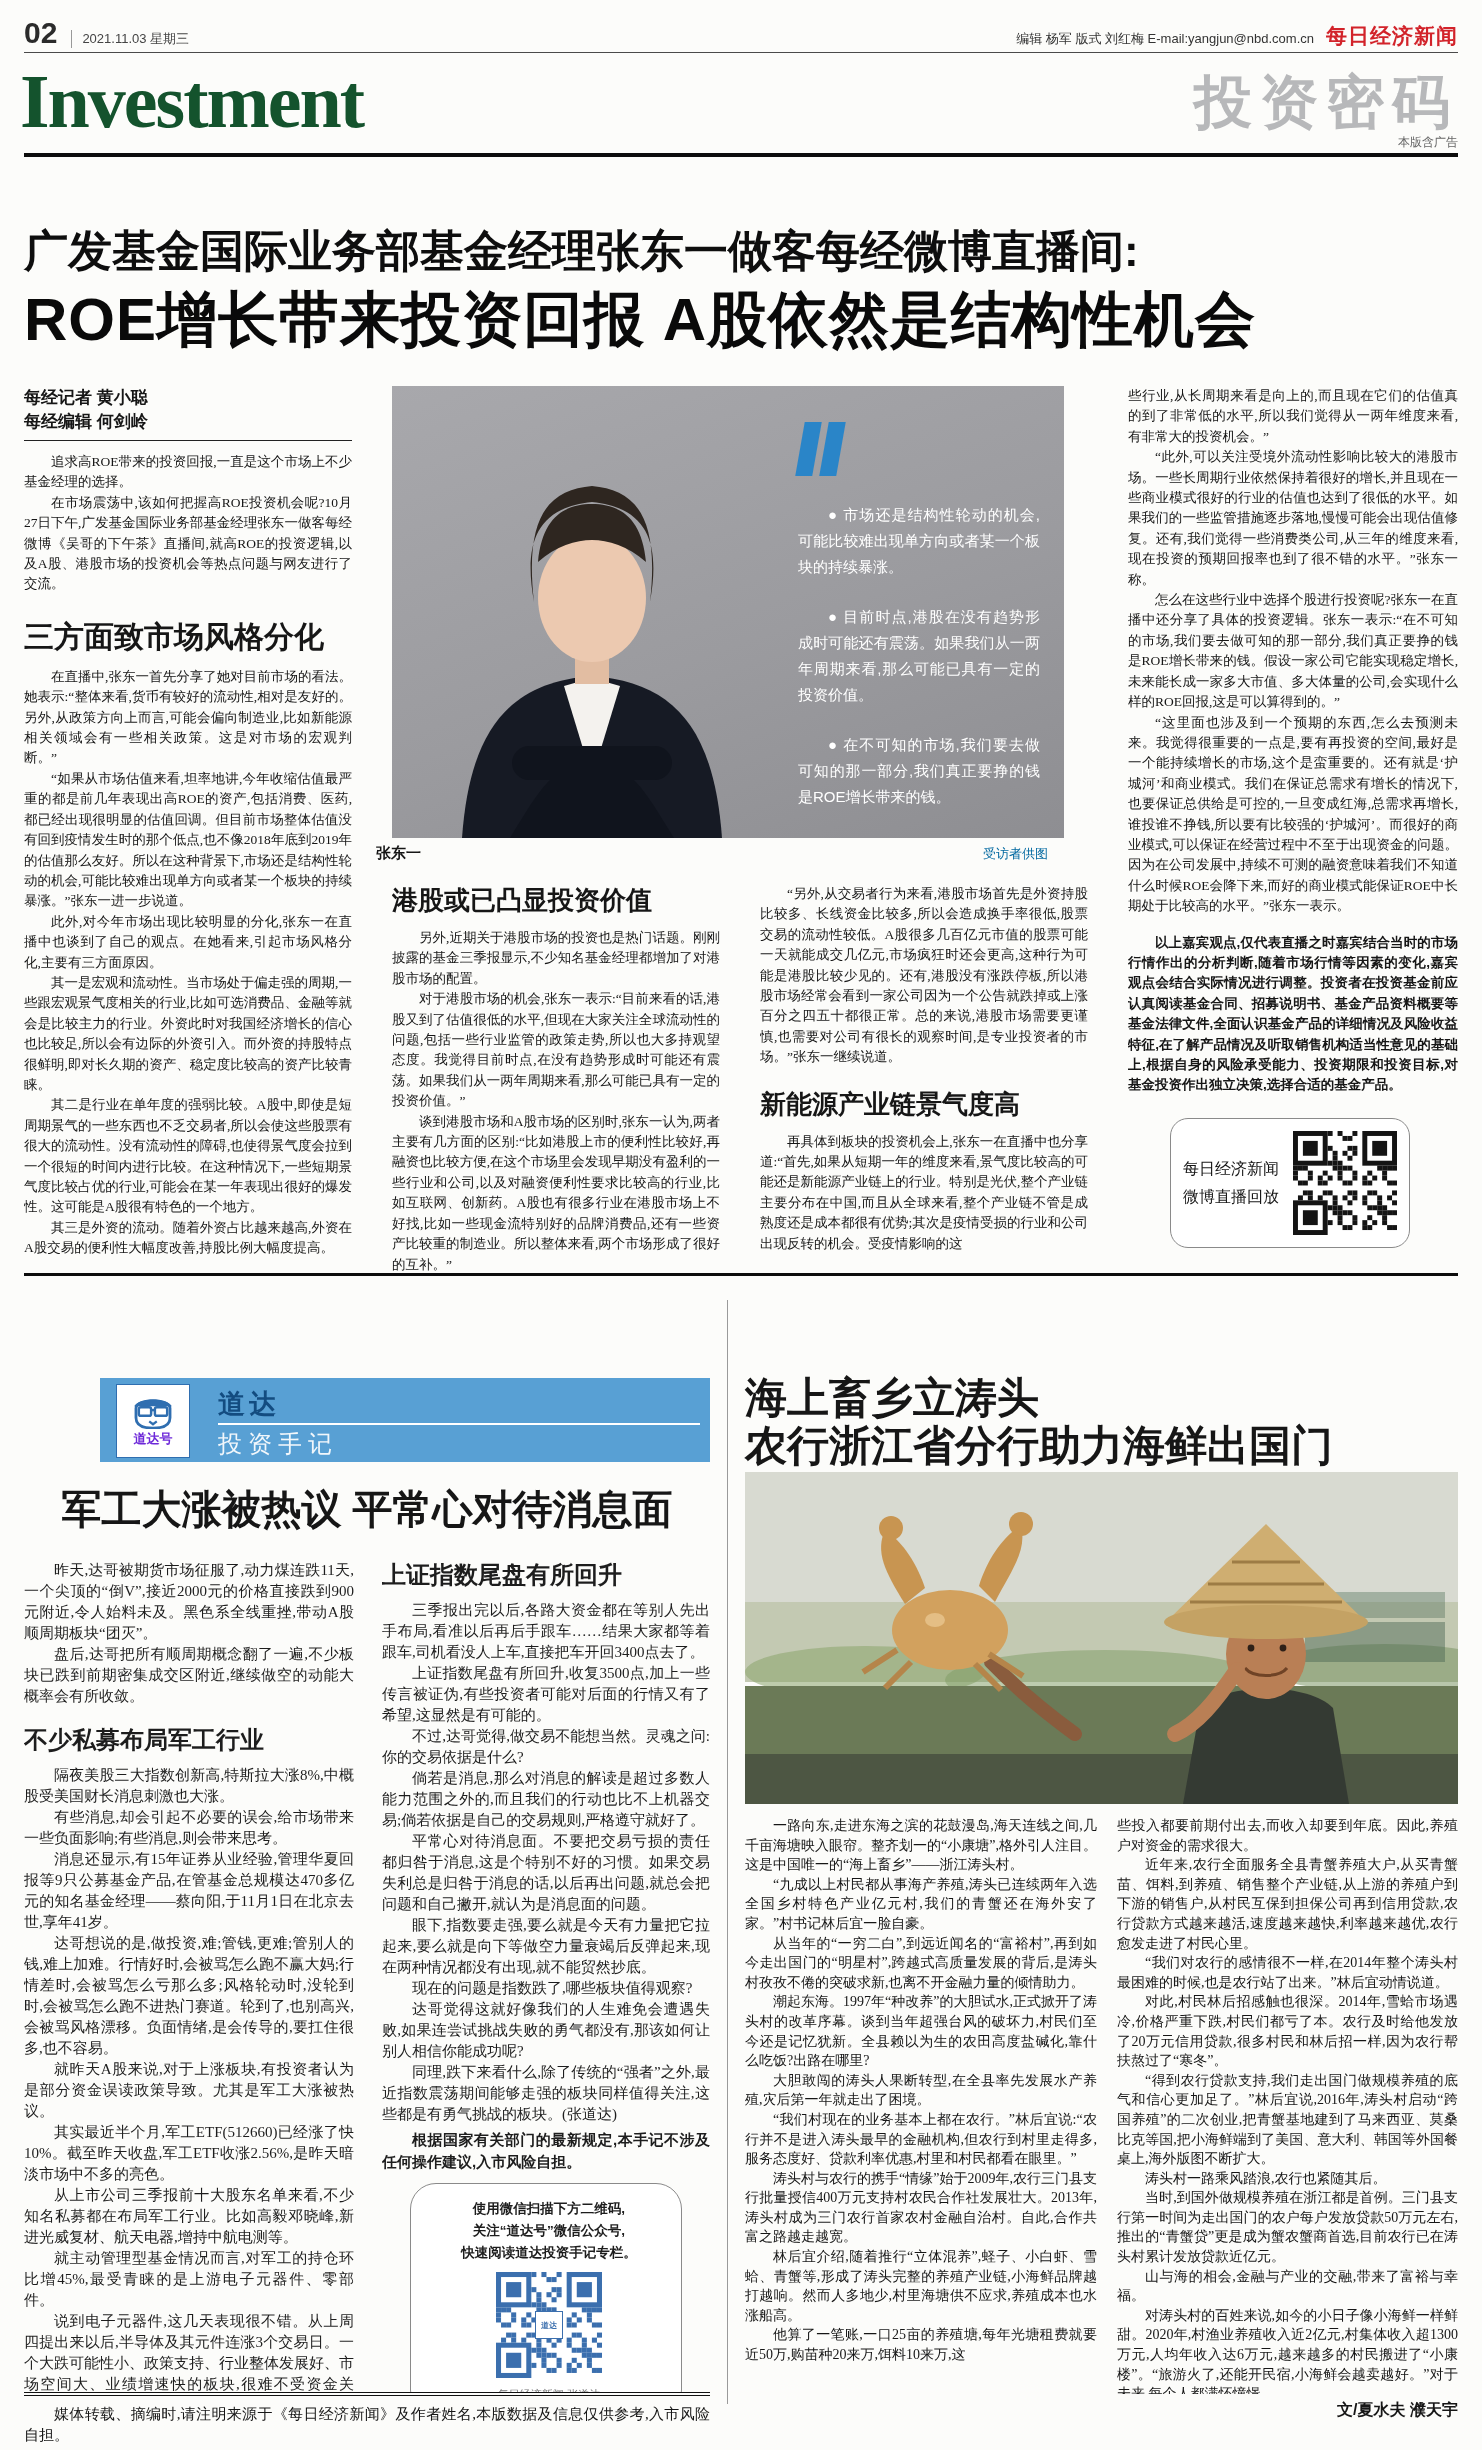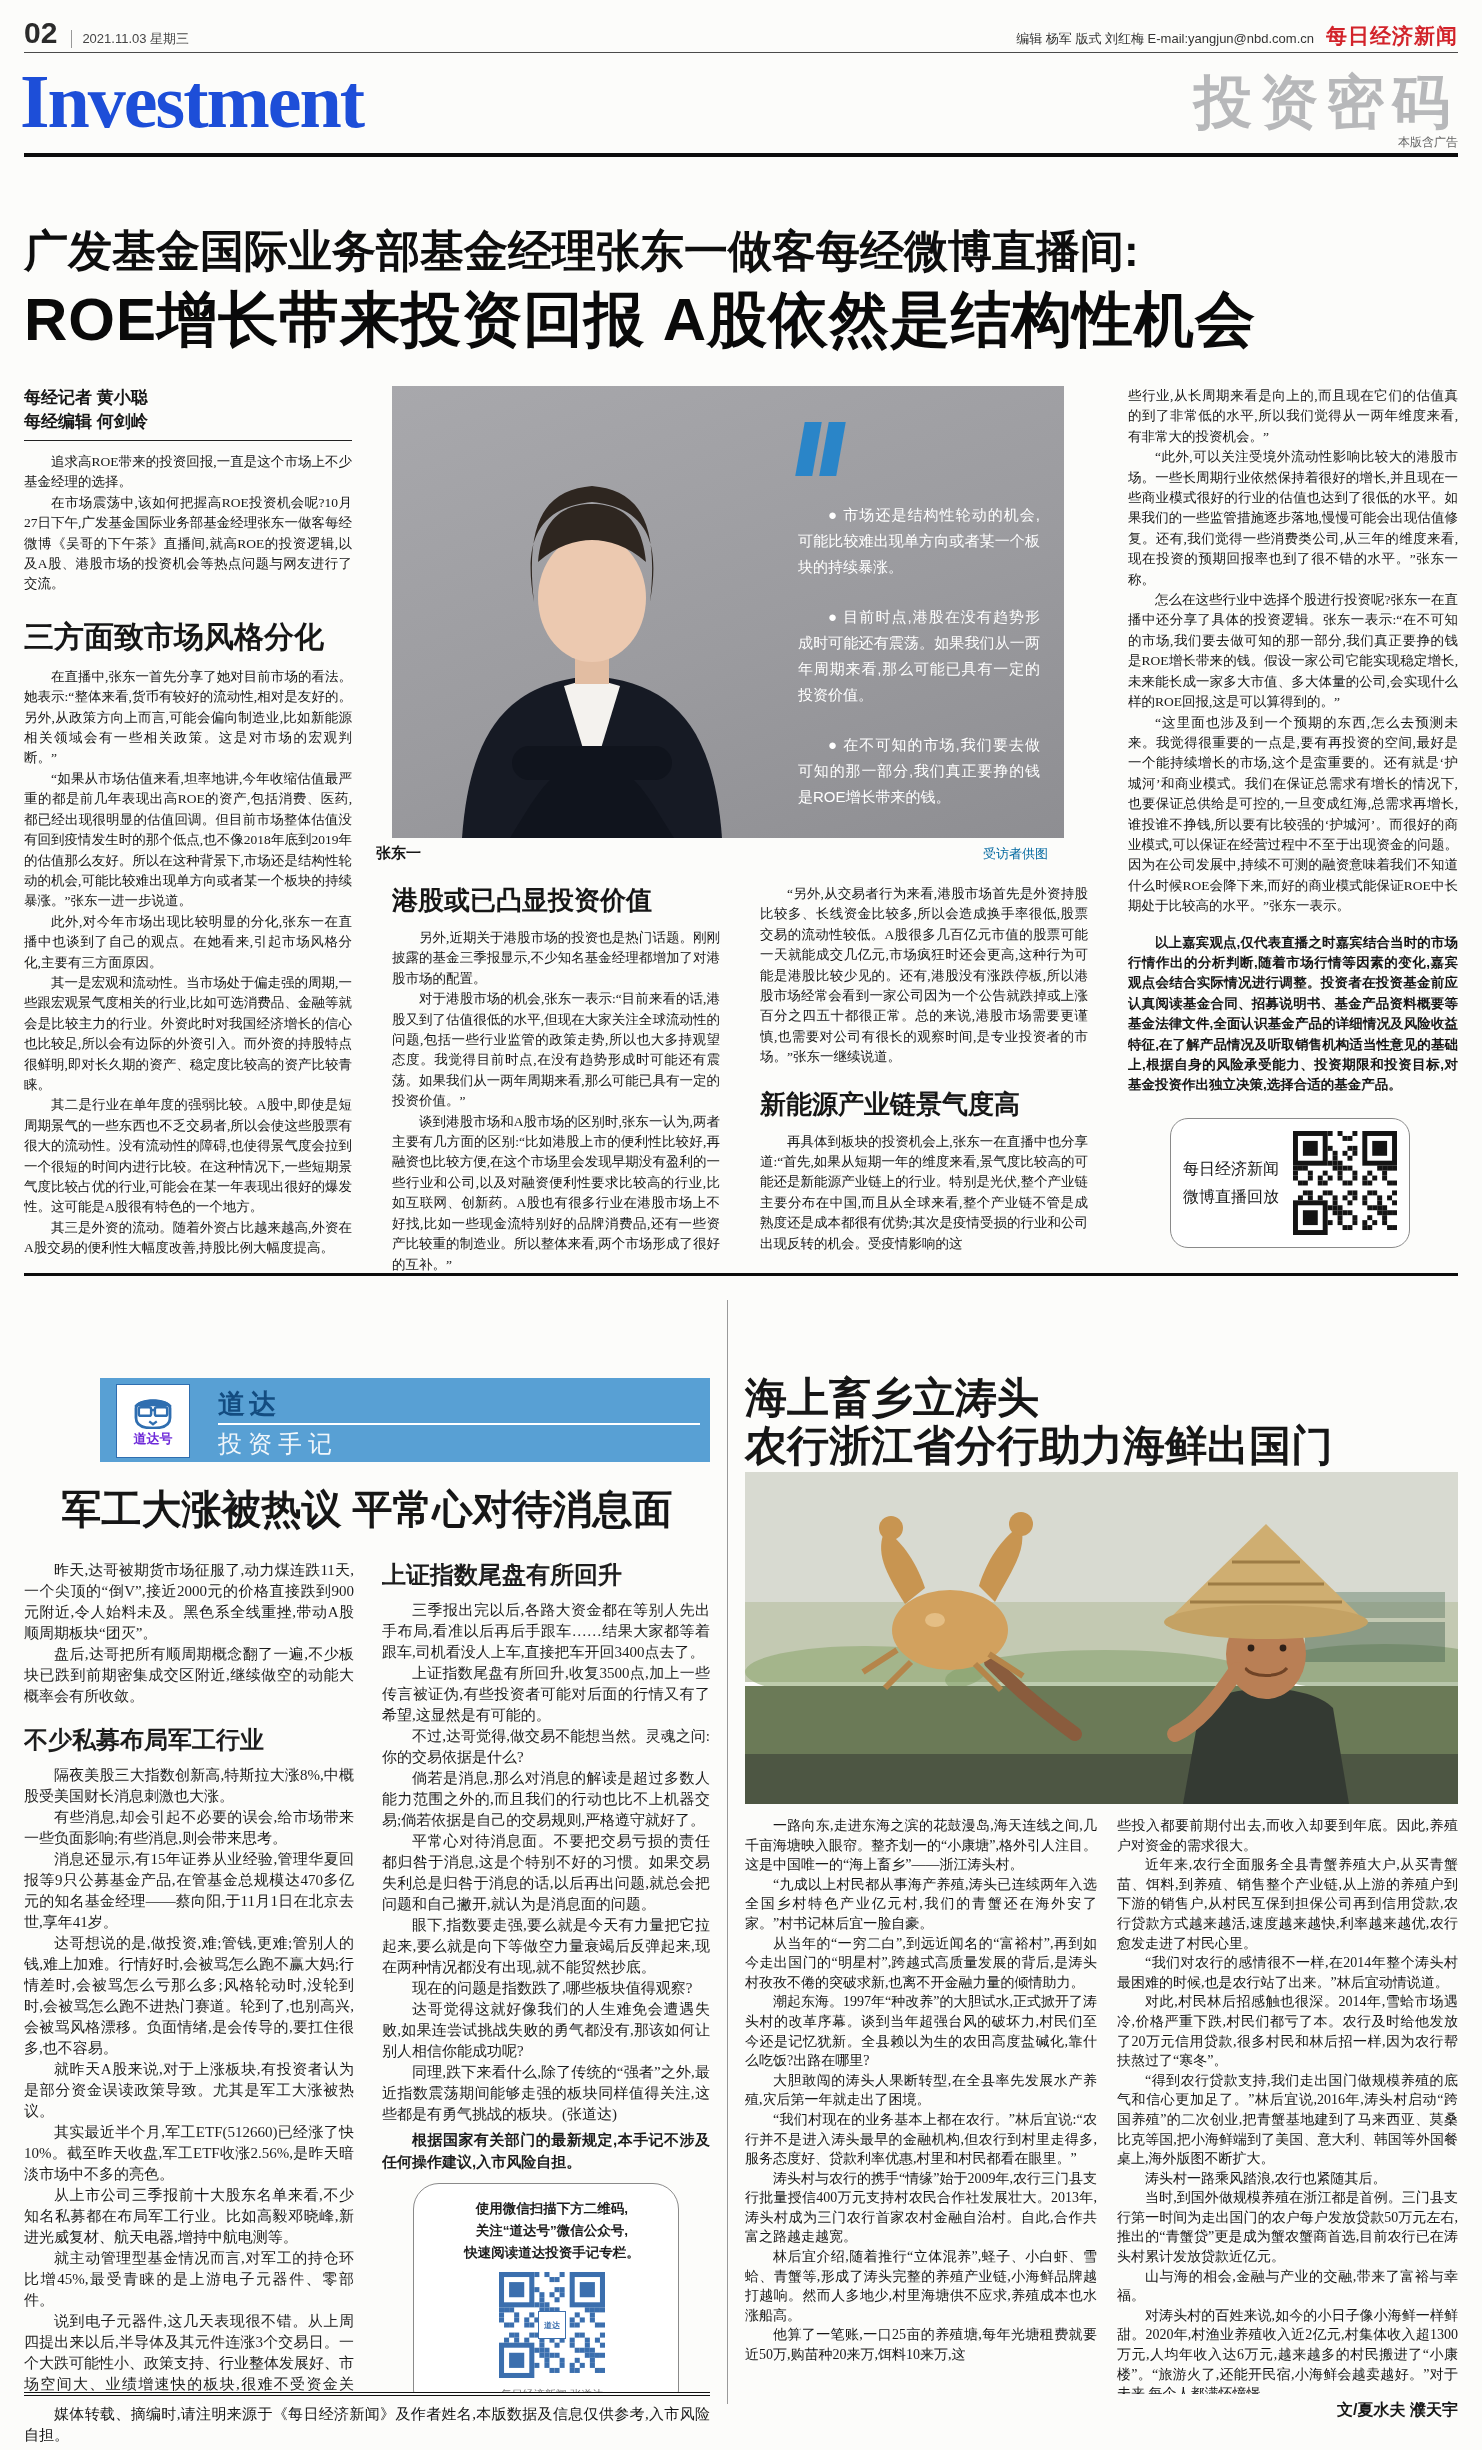--- a/index.html
+++ b/index.html
@@ -9,21 +9,21 @@
   .sans{font-family:"Liberation Sans","DejaVu Sans",sans-serif;}
   .serif{font-family:"Liberation Serif","DejaVu Serif",serif;}
   
   .hdr-left{left:24px;top:16px;display:flex;align-items:baseline;gap:14px;}
   .page-num{font-size:30px;font-weight:700;color:#2b2b2b;}
   .hdr-date{font-size:13px;color:#444;border-left:1px solid #999;padding-left:10px;}
   .hdr-right{right:24px;top:22px;display:flex;align-items:baseline;gap:12px;}
   .masthead-info{font-size:13px;color:#333;}
   .brand{font-size:21px;font-weight:800;color:#d2232a;letter-spacing:1px;}
   .rule-thin-top{left:24px;right:24px;top:52px;height:1px;background:#4a4a4a;}
-  .section-en{left:20px;top:58px;font-size:76px;font-weight:700;color:#1d4ed8;letter-spacing:-2px;}
+  .section-en{left:20px;top:58px;font-size:76px;font-weight:700;color:#14532d;letter-spacing:-2px;}
   .section-cn{right:24px;top:64px;font-size:58px;font-weight:700;color:#b7b8ba;letter-spacing:8px;}
   .ad-note{right:24px;top:134px;font-size:12px;color:#666;}
   .rule-thick{left:24px;right:24px;top:153px;height:4px;background:#0c0c0c;}
   
   .kicker{left:24px;top:222px;font-size:44px;font-weight:700;color:#0e0e0e;letter-spacing:0px;}
   .headline{left:24px;top:280px;font-size:60px;font-weight:800;color:#0a0a0a;letter-spacing:1px;}
   .byline{left:24px;top:386px;font-size:17px;font-weight:700;line-height:24px;}
   .byline-rule{left:24px;top:440px;width:328px;height:1px;background:#222;}
   .mcol{width:328px;overflow:hidden;font-size:13.5px;line-height:20.4px;text-align:justify;}
   .mcol p{margin:0;text-indent:2em;}
@@ -77,21 +77,21 @@
   .dd-headline{left:24px;top:1482px;width:686px;text-align:center;font-size:40px;font-weight:800;
                font-family:"Liberation Sans","DejaVu Sans",sans-serif;}
   .ddcol{width:330px;overflow:hidden;font-size:15px;line-height:21px;text-align:justify;color:#1d1d1d;}
   .ddcol p{margin:0;text-indent:2em;}
   .ddA{left:24px;top:1560px;height:832px;}
   .ddB{left:382px;top:1560px;width:328px;height:832px;}
   .dd-sub{font-family:"Liberation Sans","DejaVu Sans",sans-serif;font-size:24px;font-weight:800;
           text-indent:0 !important;margin:18px 0 10px 0 !important;line-height:30px;}
   .dd-sub.first{margin-top:0 !important;}
   .dd-note{font-family:"Liberation Sans","DejaVu Sans",sans-serif;font-weight:700;font-size:15px;line-height:22px;margin-top:4px !important;}
-  .qrbox2{width:252px;margin:10px auto 0 auto;border:1px solid #8a8a8a;border-radius:26px;padding:14px 0 10px 12px;
+  .qrbox2{width:252px;margin:10px auto 0 auto;border:1px solid #8a8a8a;border-radius:26px;padding:14px 6px 10px 12px;
           text-align:center;background:#fff;}
   .qrbox2 .l{font-family:"Liberation Sans","DejaVu Sans",sans-serif;font-size:13.5px;font-weight:700;line-height:22px;text-indent:0;}
   .qrbox2 .cap{font-size:11px;color:#777;margin-top:6px;text-indent:0;}
   .qrbox2 .cap::before{content:"—— ";}
   .qrbox2 .cap::after{content:" ——";}
   .dd-dblrule{left:24px;top:2392px;width:686px;height:4px;border-top:1px solid #111;border-bottom:1px solid #111;box-sizing:border-box;}
   .dd-footnote{left:24px;top:2404px;width:686px;font-size:15px;line-height:21px;text-indent:2em;text-align:justify;}
   
   .sea-h1{left:745px;top:1370px;font-size:42px;font-weight:800;font-family:"Liberation Sans","DejaVu Sans",sans-serif;}
   .sea-h2{left:745px;top:1418px;font-size:42px;font-weight:800;font-family:"Liberation Sans","DejaVu Sans",sans-serif;}

